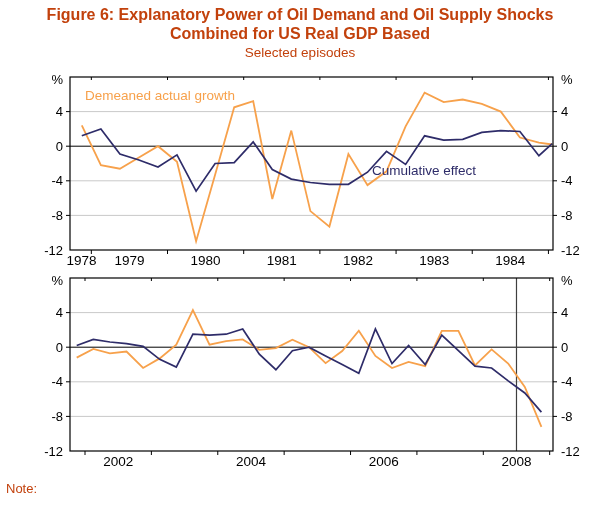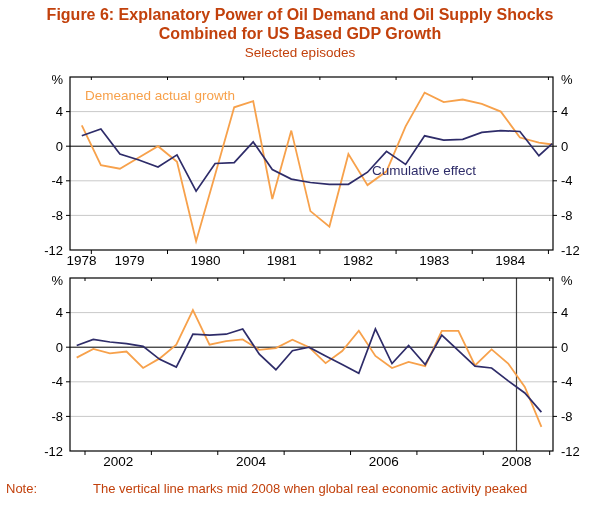--- a/index.html
+++ b/index.html
@@ -17,21 +17,21 @@
   .footer-row{position:absolute;left:6px;width:590px;display:flex;font-size:13px;line-height:14px;}
   .footer-label{width:51px;flex:0 0 51px;}
   .note-row{top:482px;gap:36px;}
   .source-row{top:497px;}
 </style>
 </head>
 <body>
 
 <div class="page">
   <div class="title-line t1">Figure 6: Explanatory Power of Oil Demand and Oil Supply Shocks</div>
-  <div class="title-line t2">Combined for US Based GDP Growth</div>
+  <div class="title-line t2">Combined for US Real GDP Based</div>
   <div class="subtitle">Selected episodes</div>
 
   <svg id="chart-top" class="chart" viewBox="0 0 600 212" xmlns="http://www.w3.org/2000/svg">
       <line x1="70" x2="553" y1="46.6" y2="46.6" stroke="#C9C9C9" stroke-width="1"></line>
       <line x1="70" x2="553" y1="115.8" y2="115.8" stroke="#C9C9C9" stroke-width="1"></line>
       <line x1="70" x2="553" y1="150.4" y2="150.4" stroke="#C9C9C9" stroke-width="1"></line>
       <line x1="70" x2="553" y1="81.2" y2="81.2" stroke="#000000" stroke-width="1"></line>
       <polyline points="81.8,60.4 100.9,100.2 119.9,103.7 138.9,92.4 158.0,81.2 177.0,96.8 196.1,176.3 215.1,109.7 234.2,42.3 253.2,36.2 272.3,134.0 291.3,65.6 310.4,146.1 329.4,161.6 348.4,89.0 367.5,120.1 386.5,106.3 405.6,61.3 424.6,27.6 443.7,37.1 462.7,34.5 481.8,38.8 500.8,46.6 519.9,72.5 538.9,77.7 552.2,79.5" fill="none" stroke="#F7A14B" stroke-width="1.8" stroke-linejoin="miter"></polyline>
       <text x="85" y="35" fill="#F7A14B" font-size="13.5px">Demeaned actual growth</text>
       <polyline points="81.8,70.8 100.9,63.9 119.9,89.0 138.9,95.0 158.0,102.0 177.0,89.9 196.1,126.2 215.1,98.5 234.2,97.6 253.2,76.9 272.3,104.6 291.3,114.1 310.4,117.5 329.4,119.3 348.4,119.3 367.5,107.2 386.5,86.4 405.6,99.4 424.6,70.8 443.7,75.1 462.7,74.3 481.8,67.4 500.8,65.6 519.9,66.5 538.9,90.7 552.2,78.6" fill="none" stroke="#2E2C69" stroke-width="1.7" stroke-linejoin="miter"></polyline>
@@ -126,15 +126,14 @@
       <text x="63" y="13" text-anchor="end" font-size="13px">%</text>
       <text x="561" y="13" text-anchor="start" font-size="13px">%</text>
       <text x="118.19378779549908" y="194" text-anchor="middle" font-size="13.5px">2002</text>
       <text x="250.95904343046212" y="194" text-anchor="middle" font-size="13.5px">2004</text>
       <text x="383.7242990654251" y="194" text-anchor="middle" font-size="13.5px">2006</text>
       <text x="516.4895547003882" y="194" text-anchor="middle" font-size="13.5px">2008</text>
     </svg>
 
   <div class="footer-row note-row">
     <span class="footer-label">Note:</span>
-    <span>The vertical line marks mid 2008 when global real economic activity peaked</span>
   </div>
 </div>
 
 </body></html>

